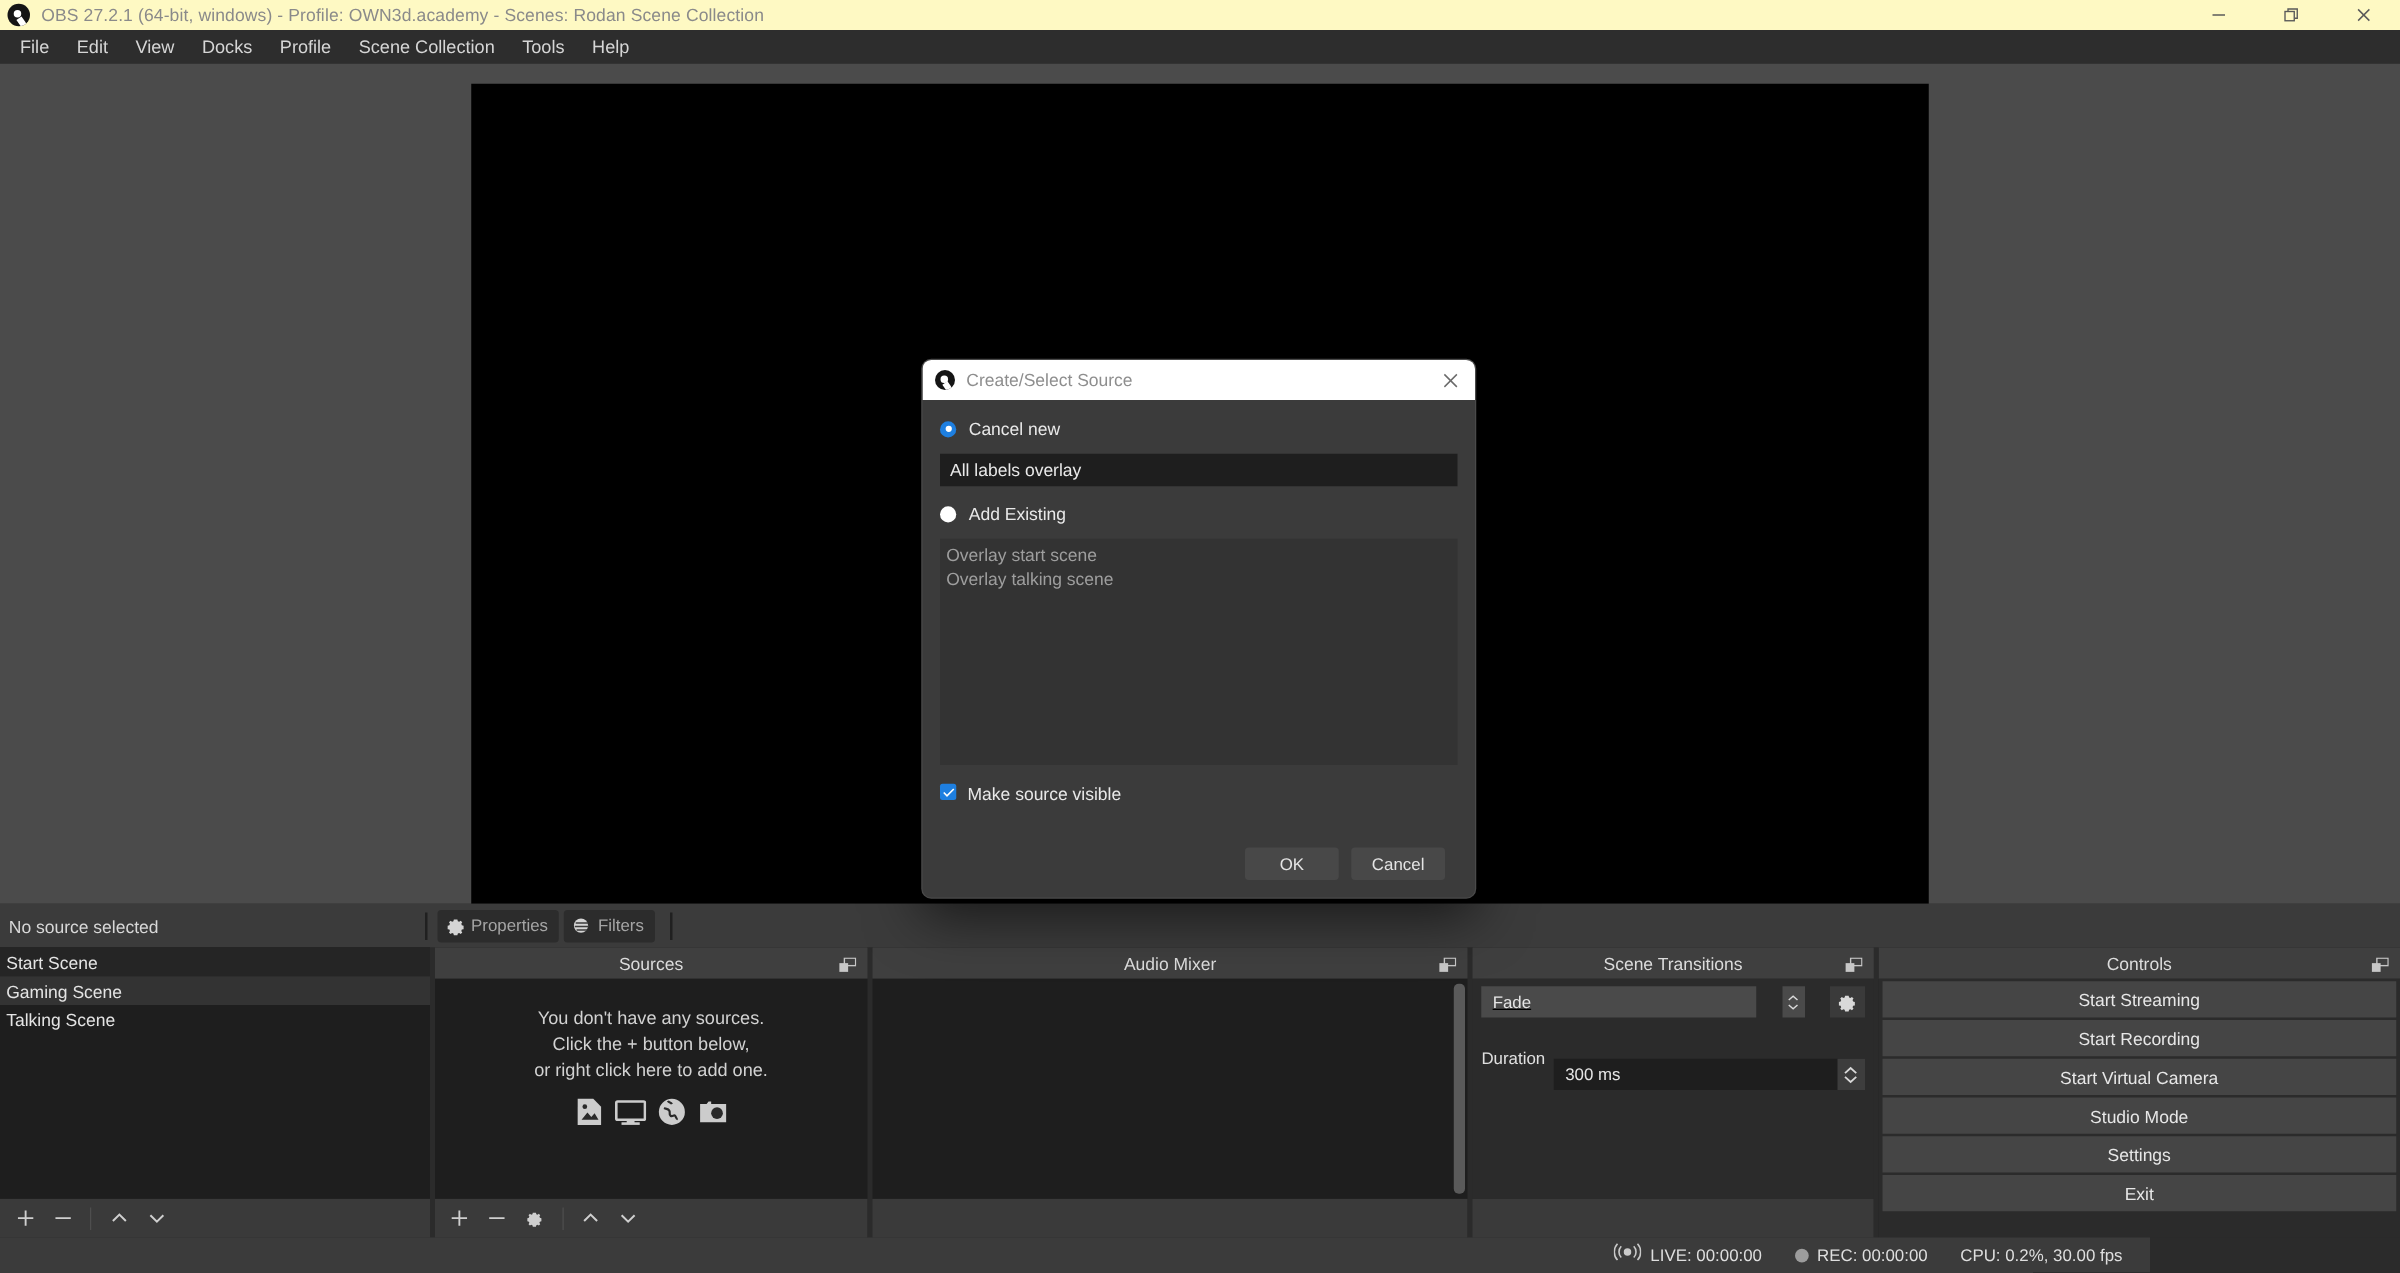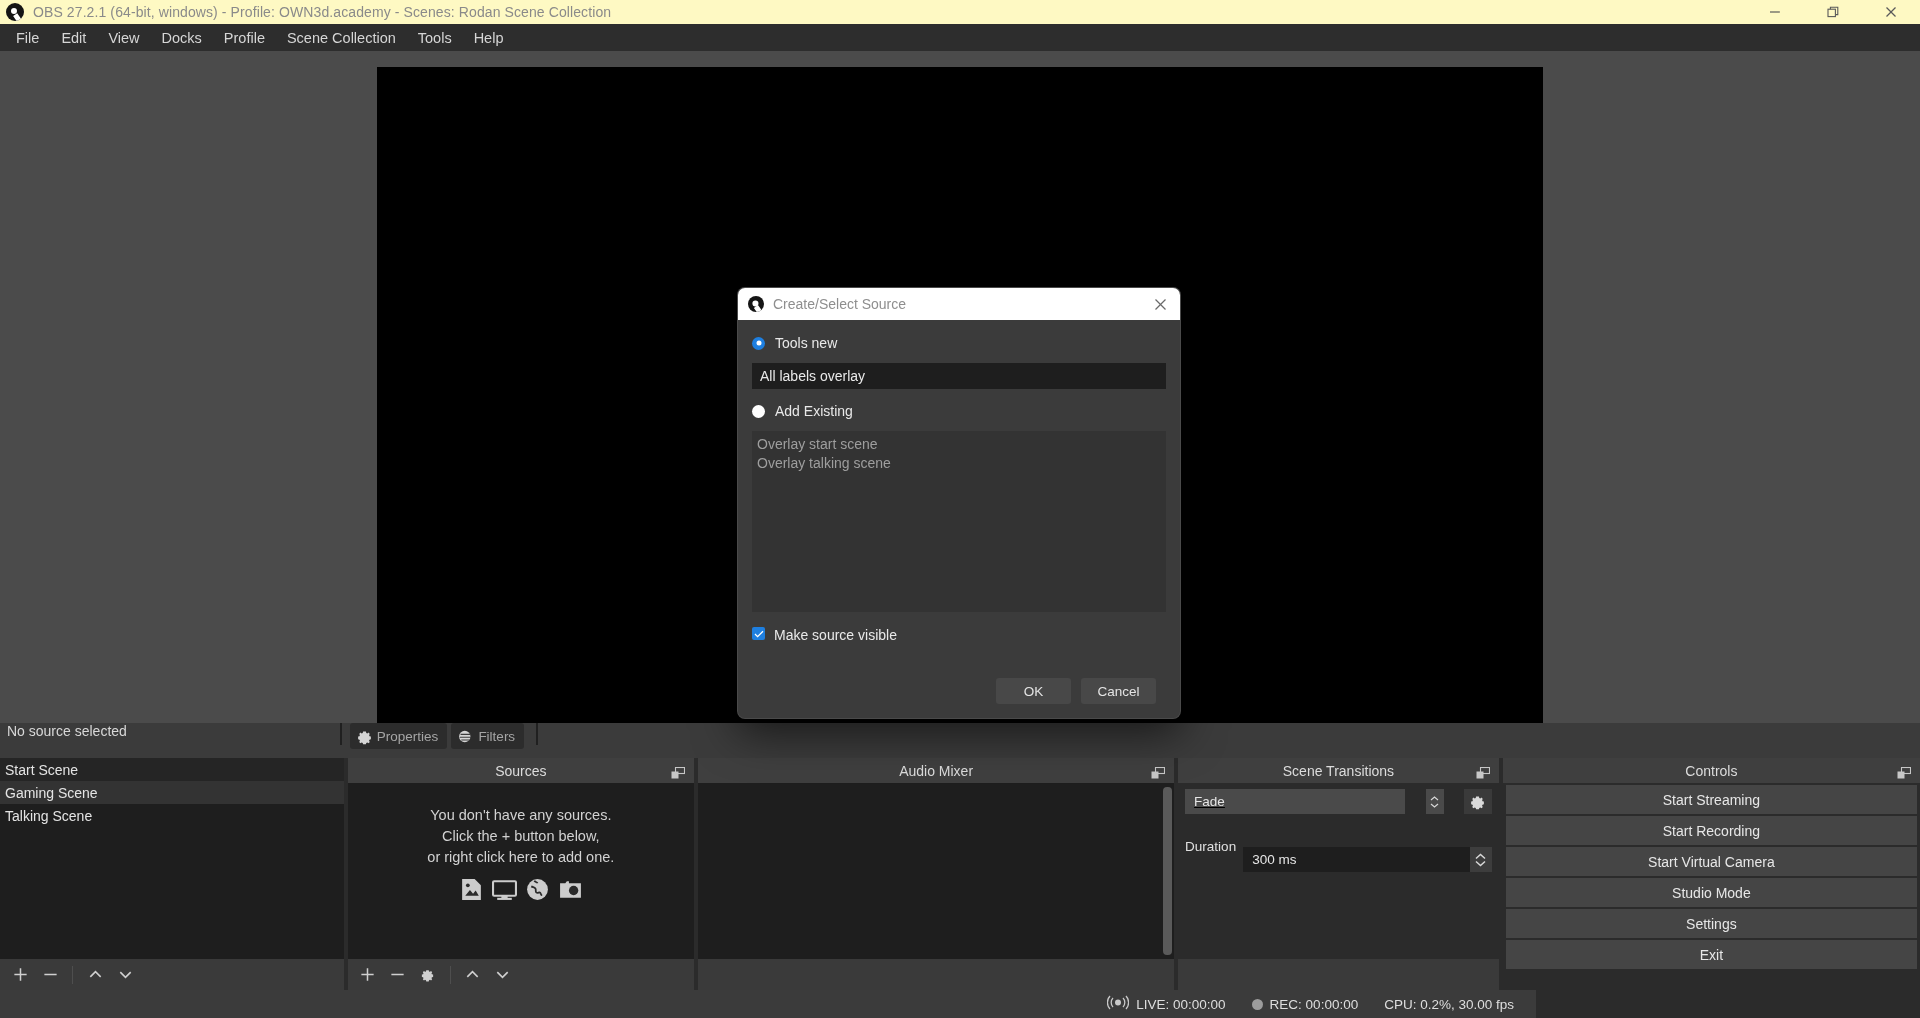--- a/index.html
+++ b/index.html
@@ -63,21 +63,21 @@
     background: #4b4b4b;
   }
   .preview {
     position: absolute; left: 377px; top: 16px; width: 1166px; height: 656px;
     background: #000000;
   }
 
   
   .sourcetoolbar {
     position: absolute; top: 723px; left: 0; width: 1920px; height: 35px;
-    background: #3b3b3b; display: flex; 
+    background: #3b3b3b; display: flex; align-items: center;
   }
   .no-source-text {
     font-size: 14px; color: #d8d8d8; margin-left: 7px; white-space: nowrap;
   }
   .vsep {
     width: 2px; height: 22px; background: #202020; margin: 0 8px;
   }
   .tbbtn {
     height: 26px; background: #2c2c2c; border-radius: 3px;
     display: flex; align-items: center; gap: 4px;
@@ -176,21 +176,21 @@
   
   .ctrl-body { background: #2b2b2b !important; padding: 2px 3px; }
   .ctrl-btn {
     height: 29px; background: #454545; margin-bottom: 2px;
     display: flex; align-items: center; justify-content: center;
     font-size: 14px; color: #e7e7e7;
   }
 
   
   .statusbar {
-    position: absolute; top: 990px; left: 0; width: 1536px; height: 28px;
+    position: absolute; top: 990px; left: 0; width: 1720px; height: 28px;
     background: #3b3b3b; display: flex; align-items: center; justify-content: flex-end;
     padding-right: 22px; gap: 0;
   }
   .status-group { display: flex; align-items: center; gap: 7px; margin-left: 26px; }
   .status-text { font-size: 13.5px; color: #dedede; white-space: nowrap; }
   .rec-dot { width: 11px; height: 11px; border-radius: 50%; background: #9c9c9c; }
 
   
   .dialog {
     position: absolute; left: 738px; top: 288px; width: 442px; height: 430px;
@@ -554,21 +554,21 @@
     <div class="dlg-close">
       <svg width="15" height="15" viewBox="0 0 15 15">
         <line x1="2.5" y1="2.5" x2="12.5" y2="12.5" stroke="currentColor" stroke-width="1.2"></line>
         <line x1="12.5" y1="2.5" x2="2.5" y2="12.5" stroke="currentColor" stroke-width="1.2"></line>
       </svg>
     </div>
   </div>
   <div class="dlg-body">
     <div class="radio-row">
       <span class="radio on"></span>
-      <span class="radio-label">Tools new</span>
+      <span class="radio-label">Cancel new</span>
     </div>
     <div class="text-input" placeholder="">All labels overlay</div>
     <div class="radio-row radio-row2">
       <span class="radio"></span>
       <span class="radio-label">Add Existing</span>
     </div>
     <div class="listbox">
       <div class="list-item">Overlay start scene</div>
       <div class="list-item">Overlay talking scene</div>
     </div>

